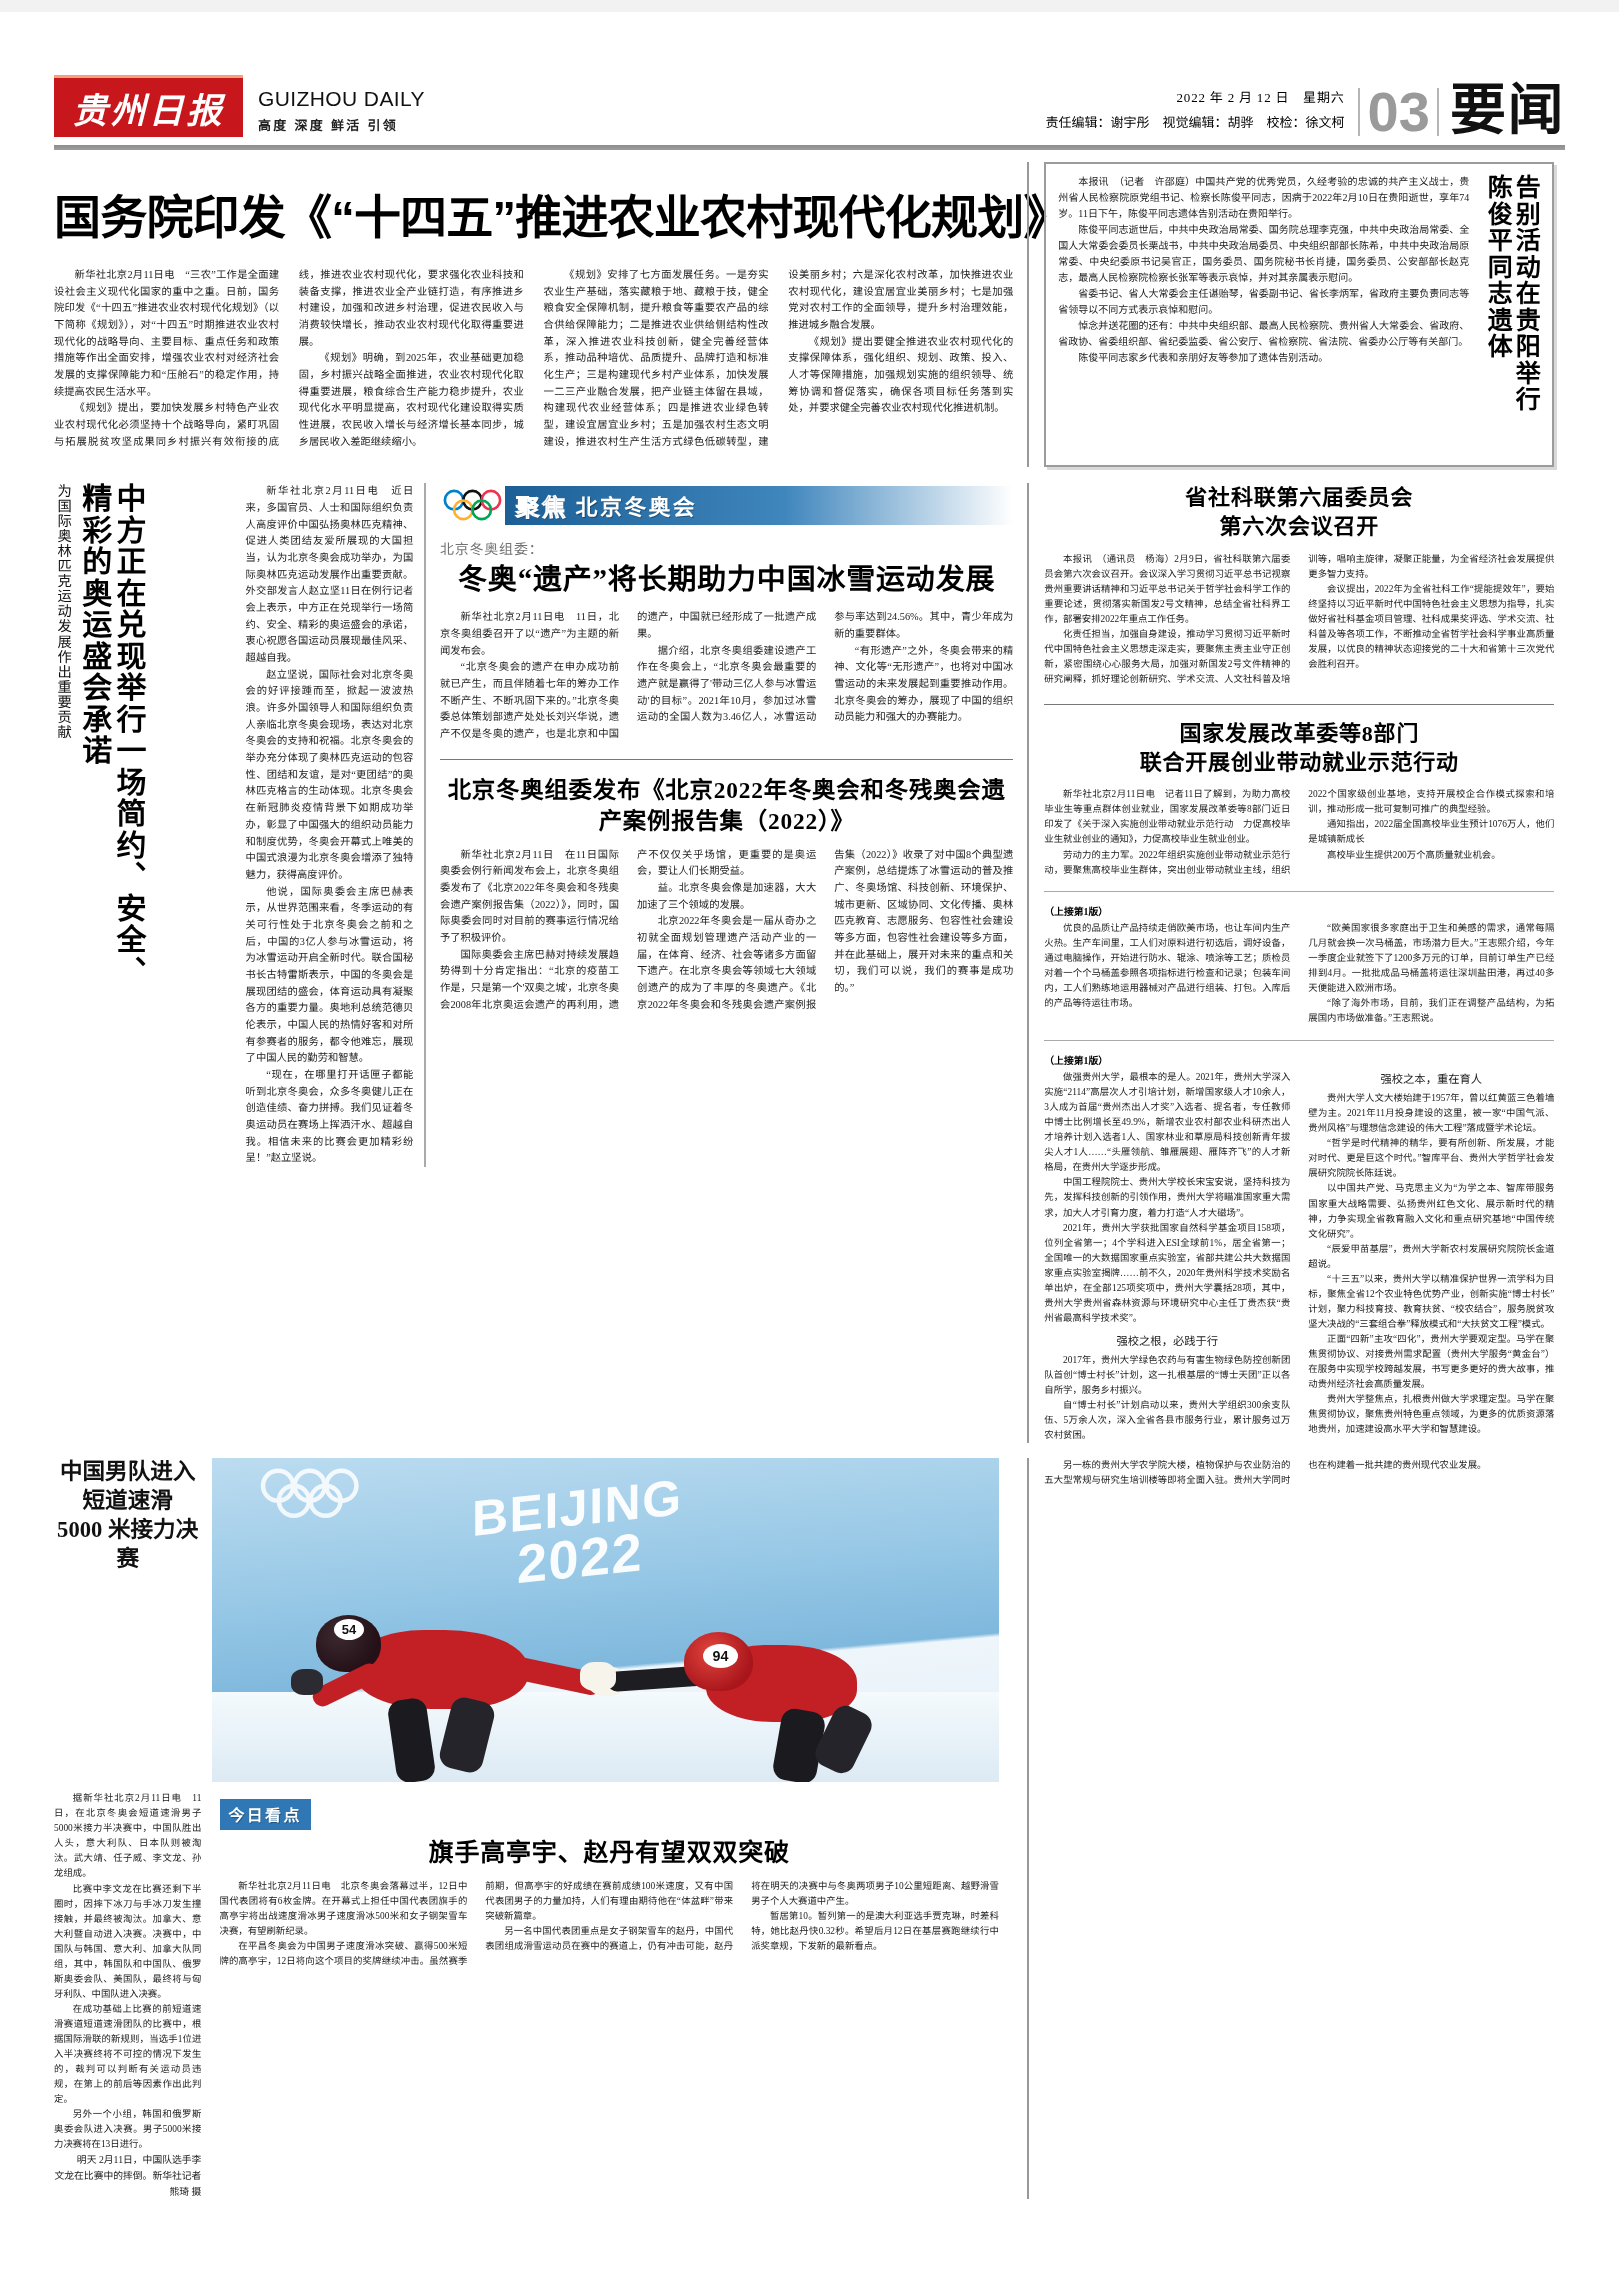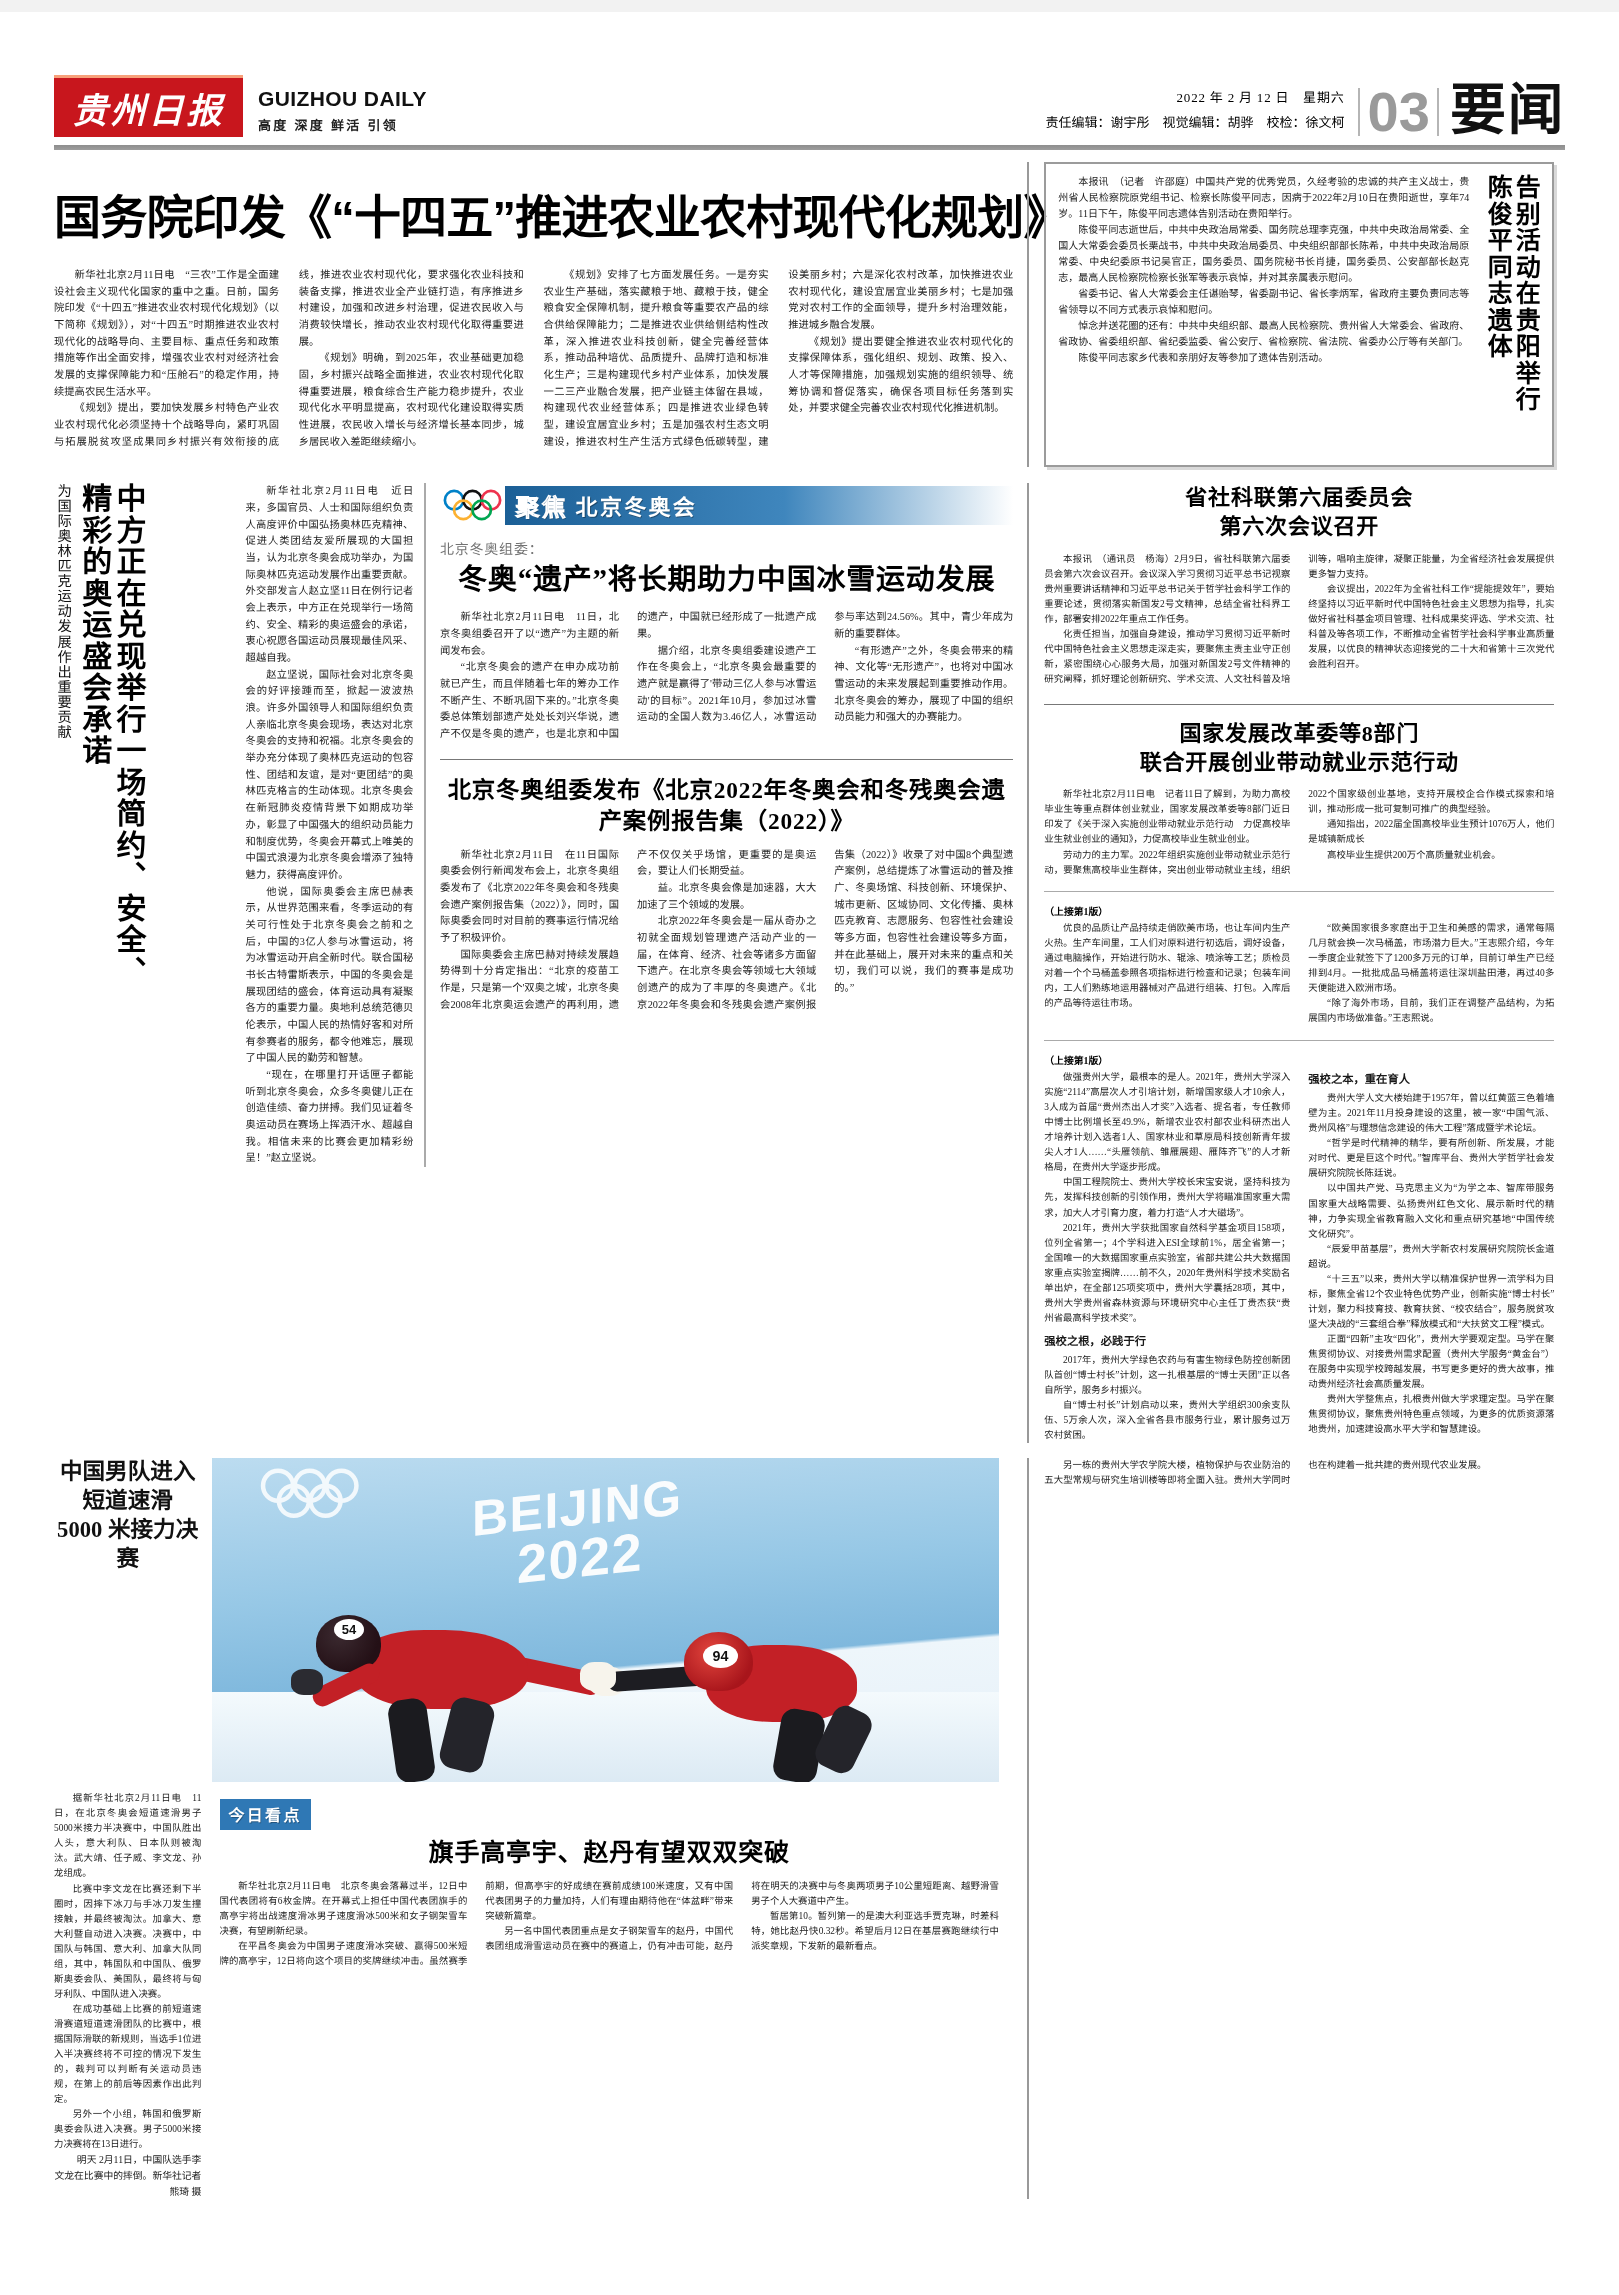--- a/index.html
+++ b/index.html
@@ -16,21 +16,21 @@
   .logo-block{display:flex;align-items:flex-end;}
   .logo-red{
     width:189px;height:59px;background:#c8161d;
     display:flex;align-items:center;justify-content:center;
     border-top:3px solid #f7a07a;
     color:#fff;font-family:"Liberation Serif",serif;
     font-size:35px;font-weight:bold;letter-spacing:3px;
     font-style:italic;
   }
   .logo-text{margin-left:15px;padding-bottom:3px;}
-  .logo-en{font-family:"Liberation Sans",sans-serif;font-weight:bold;font-size:21px;letter-spacing:0.4px;color:#111;line-height:1;}
+  .logo-en{font-family:"Liberation Sans",sans-serif;font-weight:normal;font-size:21px;letter-spacing:0.4px;color:#111;line-height:1;}
   .logo-cn{font-family:"Liberation Sans",sans-serif;font-weight:bold;font-size:13px;letter-spacing:2.3px;color:#222;margin-top:6px;}
 
   .masthead-right{margin-left:auto;display:flex;align-items:flex-end;padding-bottom:1.5px;}
   .meta{text-align:right;font-size:13px;color:#000000;line-height:1.9;padding-right:13.6px;font-family:"Liberation Serif",serif;}
   .meta .date{letter-spacing:0.8px;}
   .meta .editors{letter-spacing:0px;}
   .pagenum{
     font-family:"Liberation Sans",sans-serif;font-size:56px;font-weight:bold;
     color:#9a9a9a;line-height:.85;padding:0 7.5px;
     border-left:2.3px solid #b5b5b5;border-right:2.3px solid #b5b5b5;
@@ -115,21 +115,21 @@
   .headline-3{
     font-family:"Liberation Serif","DejaVu Serif",serif;font-weight:bold;
     font-size:23.4px;line-height:1.3;text-align:center;color:#000;letter-spacing:0.8px;
     margin:15px 0 10.6px 0;
   }
   .headline-r{
     font-family:"Liberation Serif","DejaVu Serif",serif;font-weight:bold;
     font-size:22px;line-height:1.32;text-align:center;color:#000;letter-spacing:0.8px;
     margin:0 0 10.6px 0;
   }
-  .subhead-c{font-family:"Liberation Sans","DejaVu Sans",sans-serif;font-weight:bold;font-size:11.3px;margin:6px 0 3px 0;}
+  .subhead-c{font-family:"Liberation Sans","DejaVu Sans",sans-serif;font-weight:normal;font-size:11.3px;text-align:center;margin:6px 0 3px 0;}
   .hr-thin{border:0;border-top:0.8px solid #aaa;margin:13.6px 0 12px 0;}
   .hr-thin2{border:0;border-top:1.5px solid #777;margin:16.6px 0 13.6px 0;}
 
   
   .photoband{display:flex;margin-top:15px;}
   .photo-left{width:973px;padding-right:28px;box-sizing:border-box;}
   .photo-wrap{display:flex;}
   .ph-caption-col{width:158px;flex:0 0 158px;padding-right:10.6px;box-sizing:border-box;}
   .ph-title{
     font-family:"Liberation Serif","DejaVu Serif",serif;font-weight:bold;

